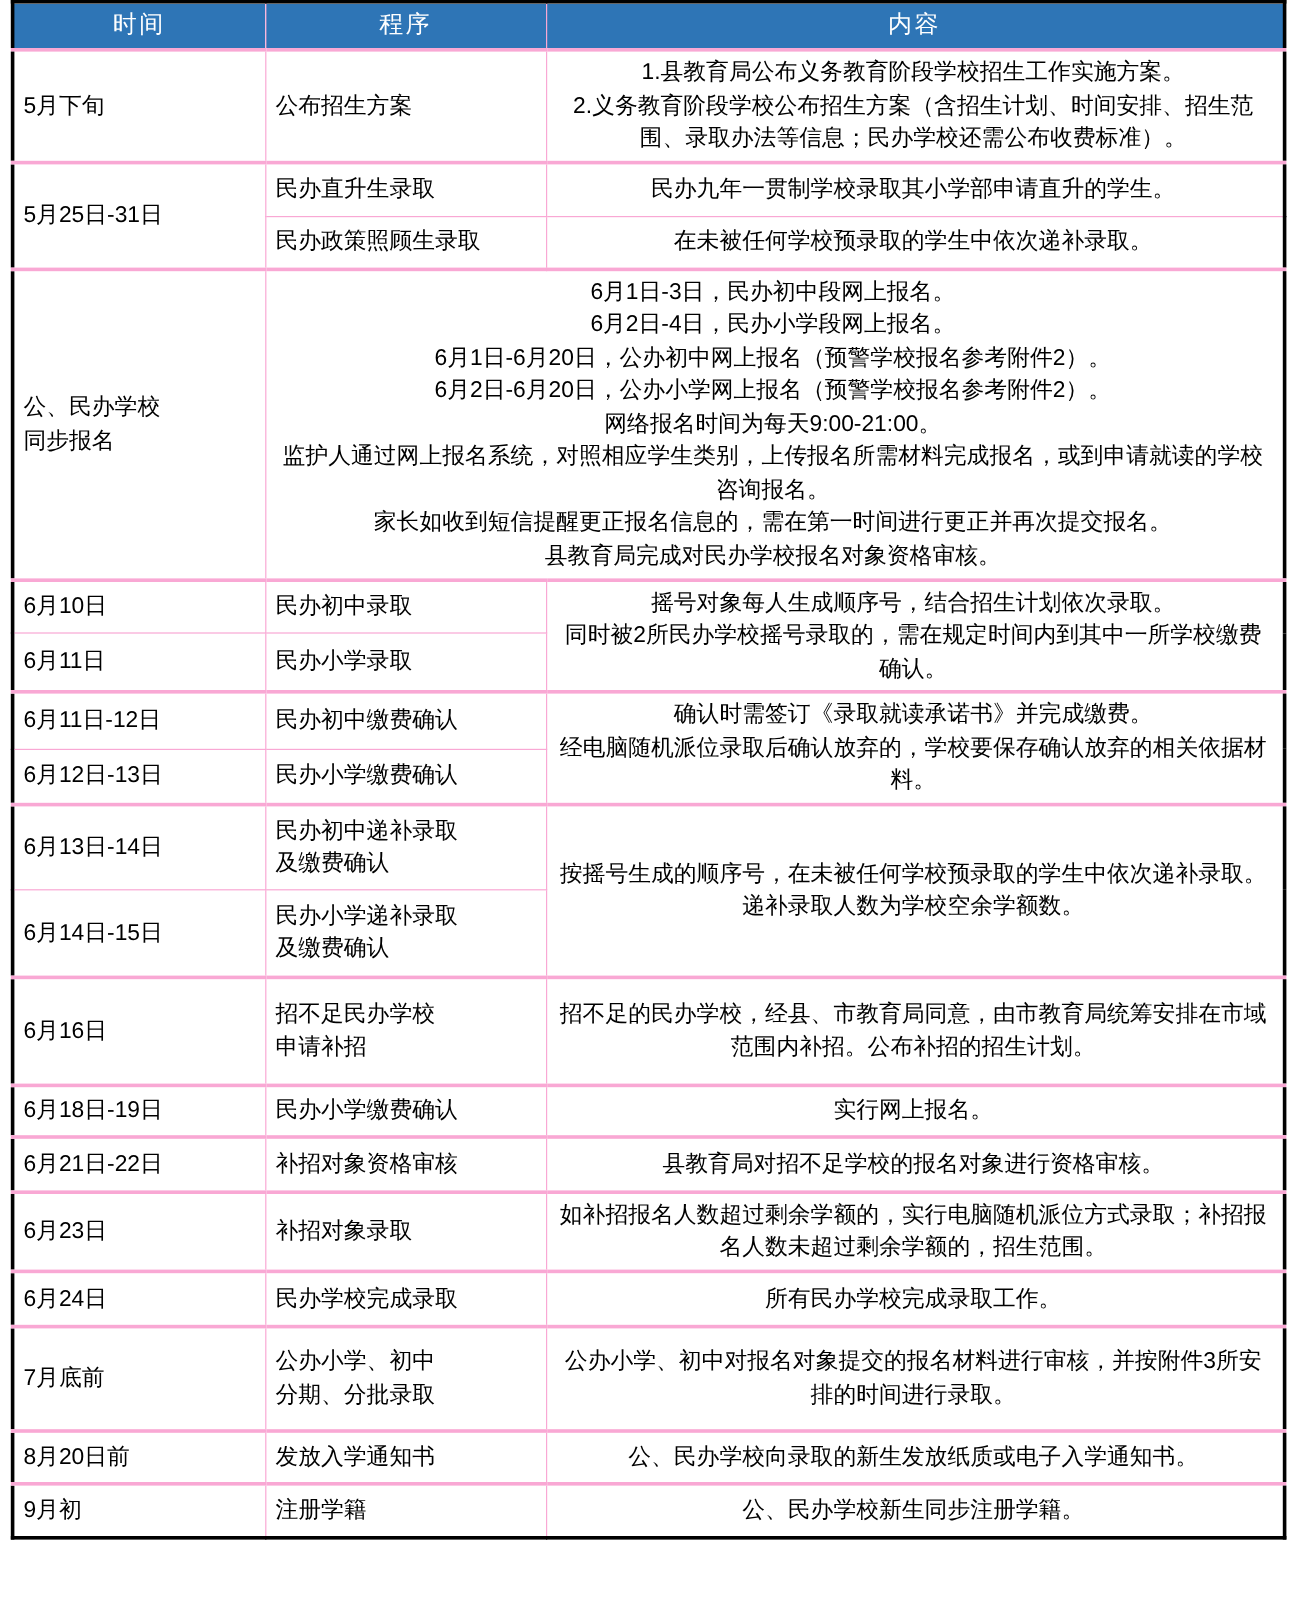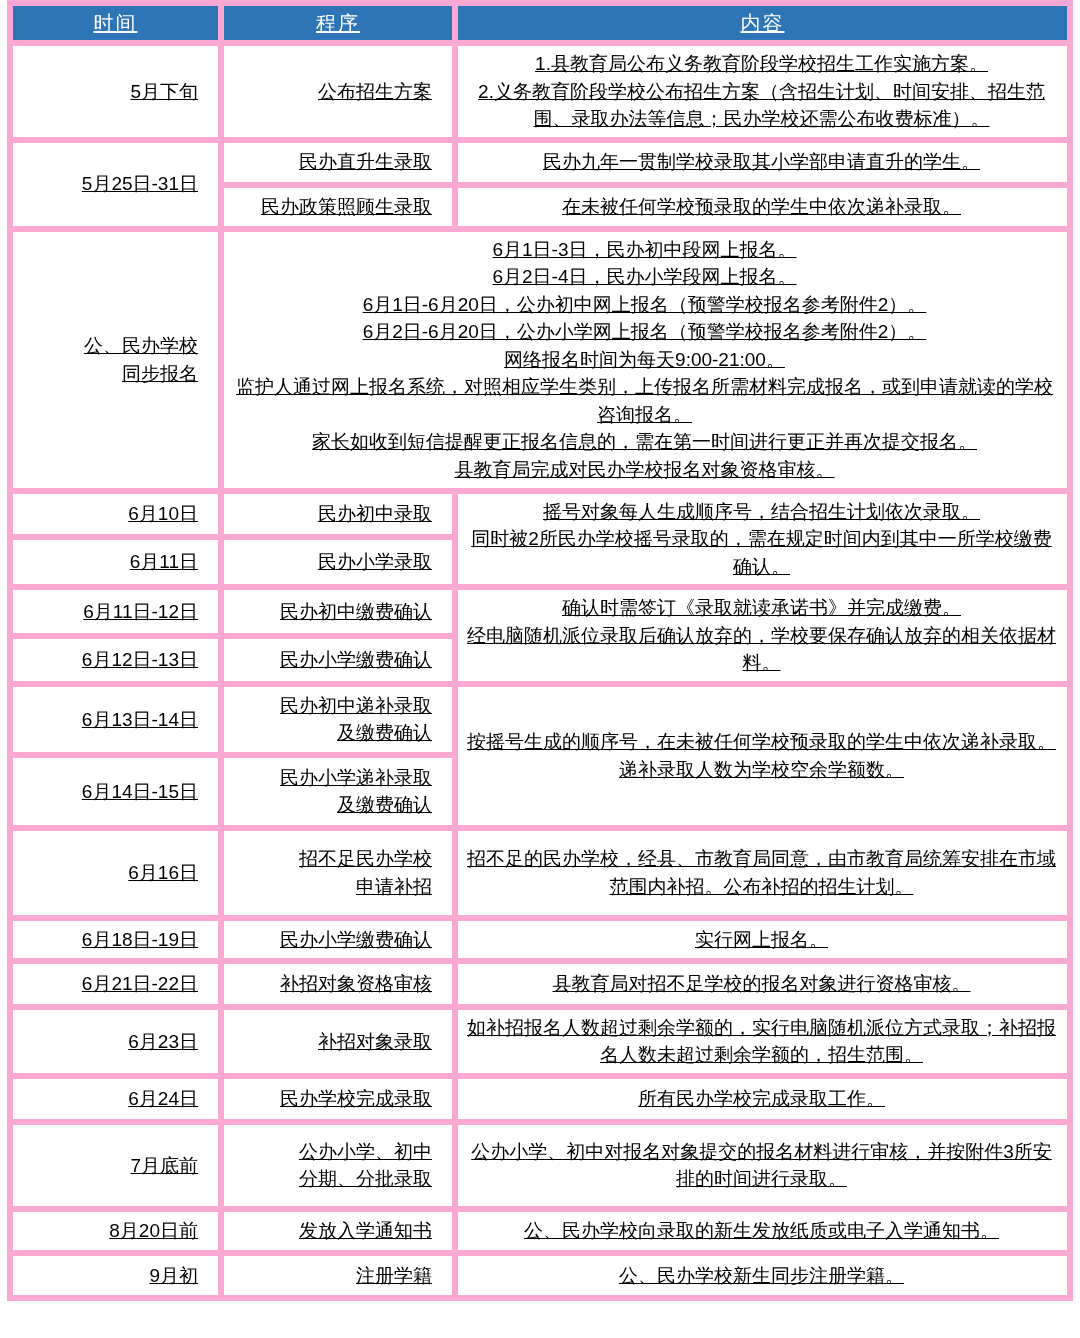--- a/index.html
+++ b/index.html
@@ -27,42 +27,41 @@
     width: 1060px;
     margin: 0 auto;
     border-collapse: collapse;
     table-layout: fixed;
     border: 3px solid #000000;
   }
   col.c-time { width: 211px; }
   col.c-proc { width: 234px; }
   col.c-cont { width: 615px; }
   th, td {
-    border: 6px solid #f9a8d4;
+    border: 1px solid #f9a8d4;
     font-size: 19px;
     line-height: 1.45;
     vertical-align: middle;
     white-space: pre-line;
     overflow: hidden;
     box-sizing: border-box;
-    text-decoration: underline;
   }
   tr.grp > th, tr.grp > td { border-top-width: 3px; }
   th.hdr {
     background: #2E75B6;
     color: #FFFFFF;
     font-weight: normal;
     font-size: 20px;
     letter-spacing: 2px;
     height: 40px;
     text-align: center;
   }
   td.time, td.proc {
-    text-align: right;
-    padding: 2px 20px;
+    text-align: left;
+    padding: 2px 8px;
   }
   td.cont {
     text-align: center;
     padding: 4px 8px 4px 6px;
   }
 </style>
 </head>
 <body>
 
 <div class="page">

